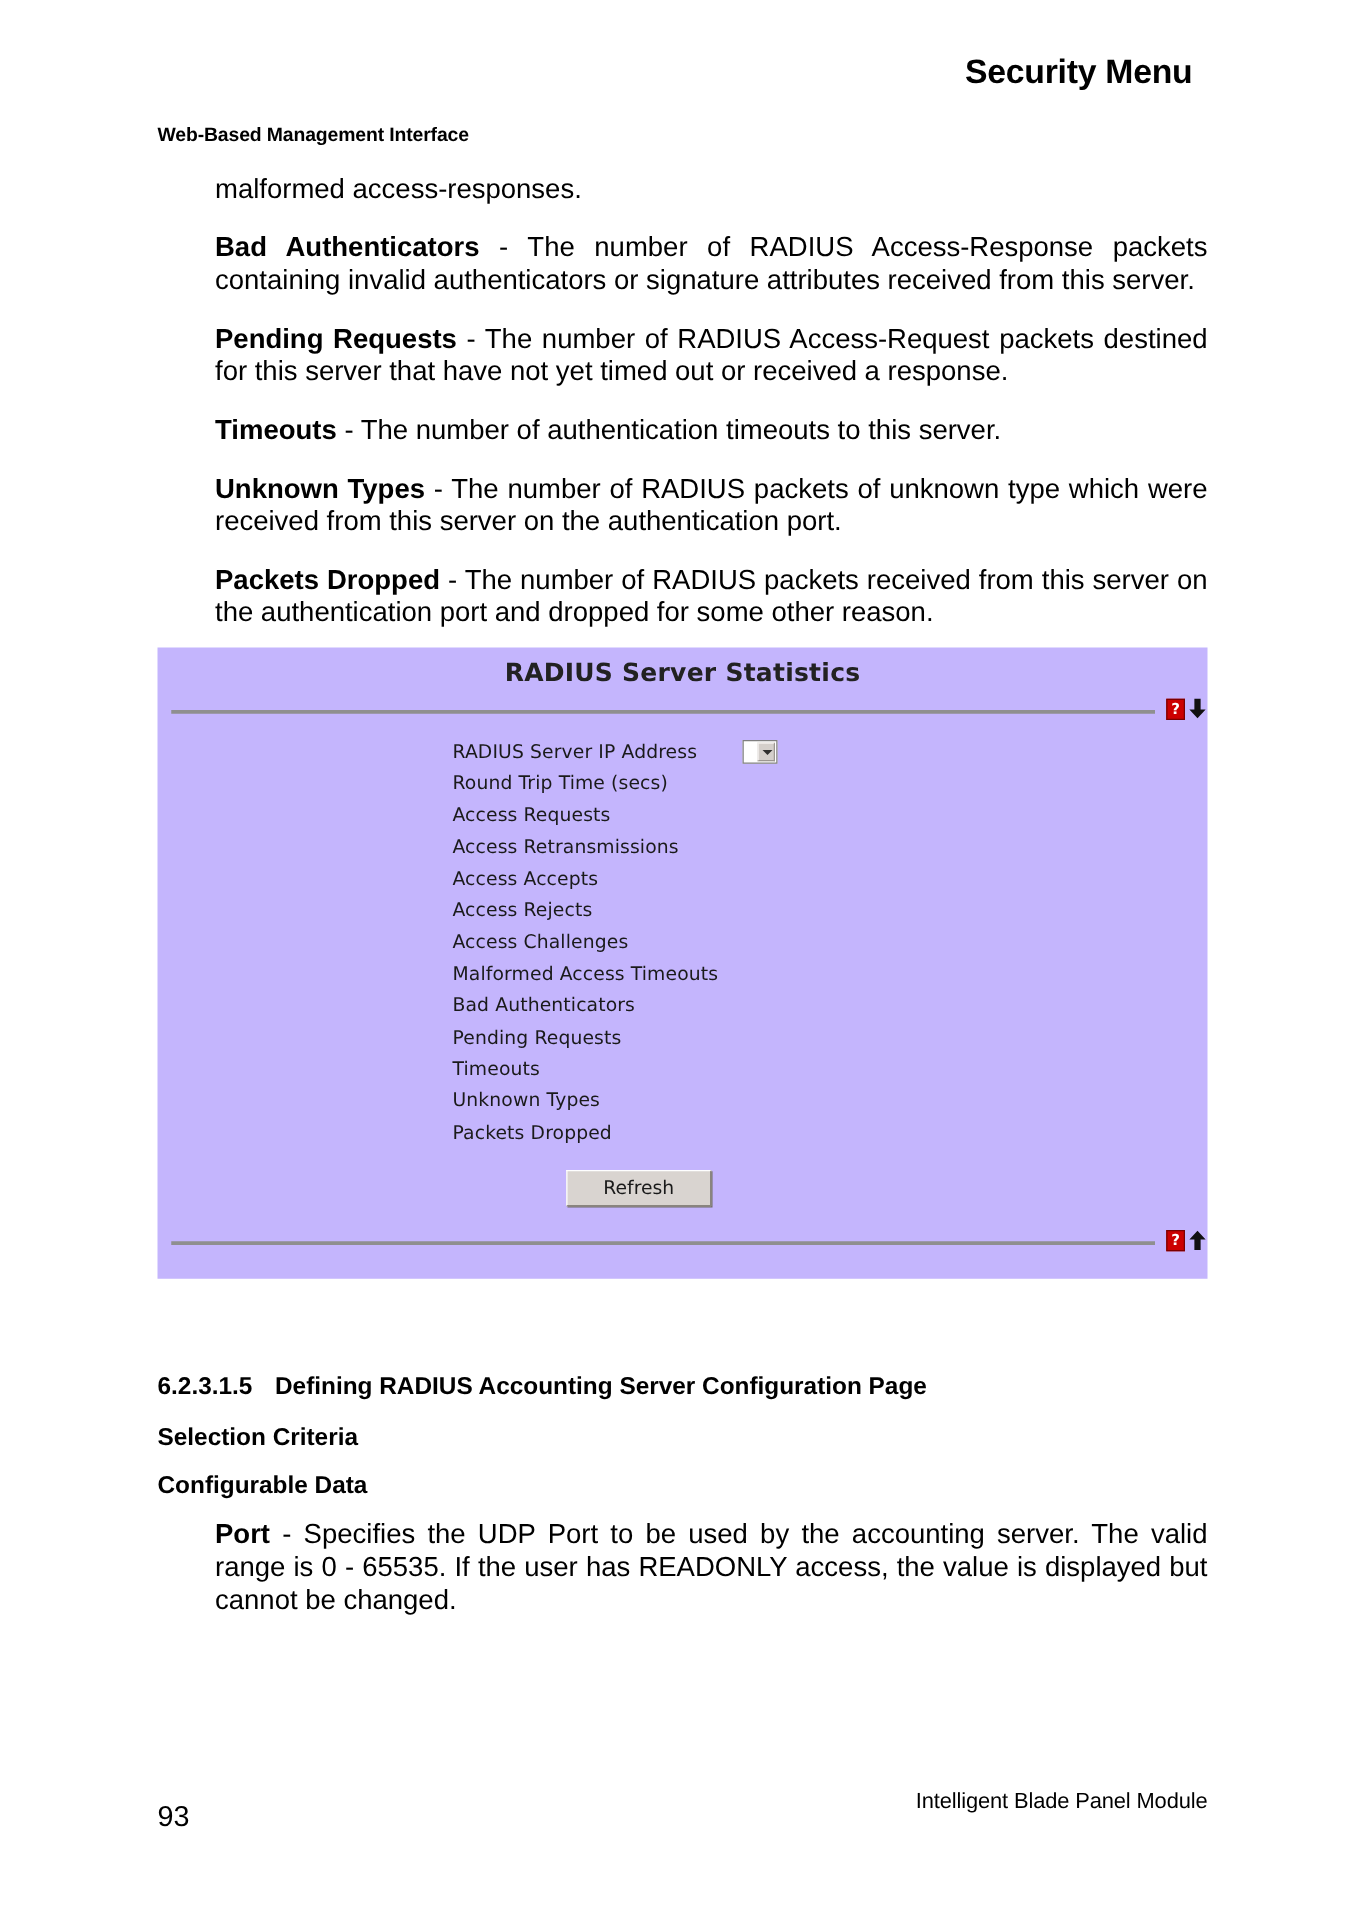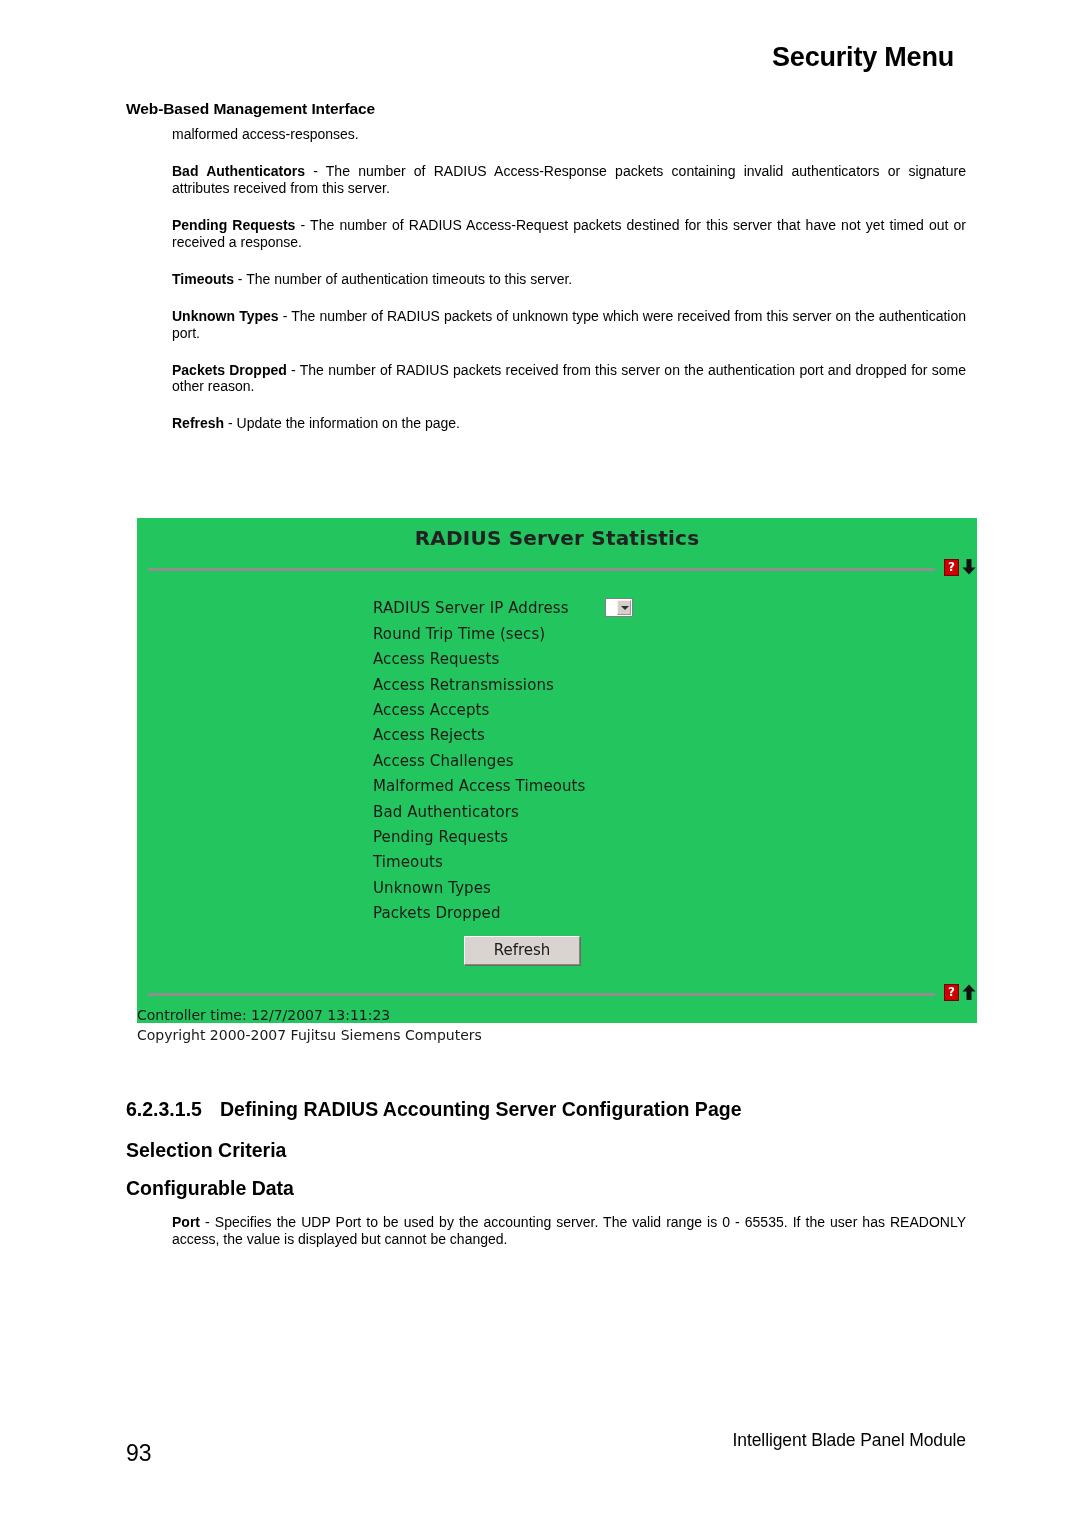--- a/index.html
+++ b/index.html
@@ -49,44 +49,44 @@
   }
 
   
   .content {
     position: absolute;
     left: 126px;
     top: 126px;
     width: 840px;
   }
   p.para {
-    margin: 0 0 20px 0;
-    font-size: 14px;
+    margin: 12px 0 20px 0;
+    font-size: 22px;
     line-height: 1.21;
     text-align: justify;
     text-justify: inter-word;
     padding-left: 46px;
   }
   p.para b { font-weight: bold; }
   h3.sub-heading {
     margin: 0 0 14px 0;
     font-size: 19.5px;
     font-weight: bold;
     padding-left: 0px;
     line-height: 1.2;
   }
 
   
   .figure {
     position: absolute;
-    left: 137px;
+    left: 126px;
     top: 518px;
     width: 840px;
     height: 505px;
-    background: #22c55e;
+    background: #c4b5fd;
     font-family: "DejaVu Sans", sans-serif;
   }
   .fig-title {
     text-align: center;
     font-size: 20px;
     font-weight: bold;
     color: #222;
     letter-spacing: 0.2px;
     padding-top: 8px;
   }
@@ -130,21 +130,21 @@
     position: relative;
   }
   .arrow-icon svg { display: block; }
 
   .fields {
     margin-top: 12px;
     padding-left: 236px;
   }
   .field-row {
     display: flex;
-    align-items: flex-end;
+    align-items: flex-start;
     height: 25.4px;
     font-size: 15px;
     color: #1a1a1a;
     letter-spacing: 0.1px;
   }
   .field-label { white-space: nowrap; }
   .field-select {
     margin-left: 36px;
     width: 28px;
     height: 19px;
@@ -376,24 +376,20 @@
     <div class="fig-icons">
       <div class="help-icon">?</div>
       <div class="arrow-icon">
         <svg width="16" height="18" viewBox="0 0 16 18" aria-hidden="true">
           <path d="M8 1.5 L14.5 8.5 H10.5 V17 H5.5 V8.5 H1.5 Z" fill="#111111"></path>
         </svg>
       </div>
     </div>
   </div>
 
-  <div class="fig-footer-text">
-    <div>Controller time: 12/7/2007 13:11:23</div>
-    <div>Copyright 2000-2007 Fujitsu Siemens Computers</div>
-  </div>
 
 </div>
 
 <div class="section">
 
   <h2 class="section-heading">
     <span class="num">6.2.3.1.5</span><span>Defining RADIUS Accounting Server Configuration Page</span>
   </h2>
 
   <h3 class="sub-heading">Selection Criteria</h3>

